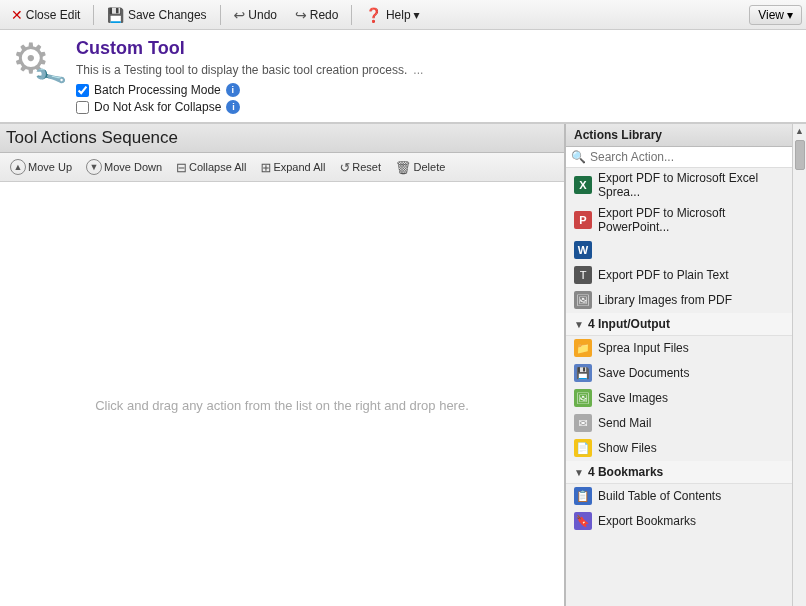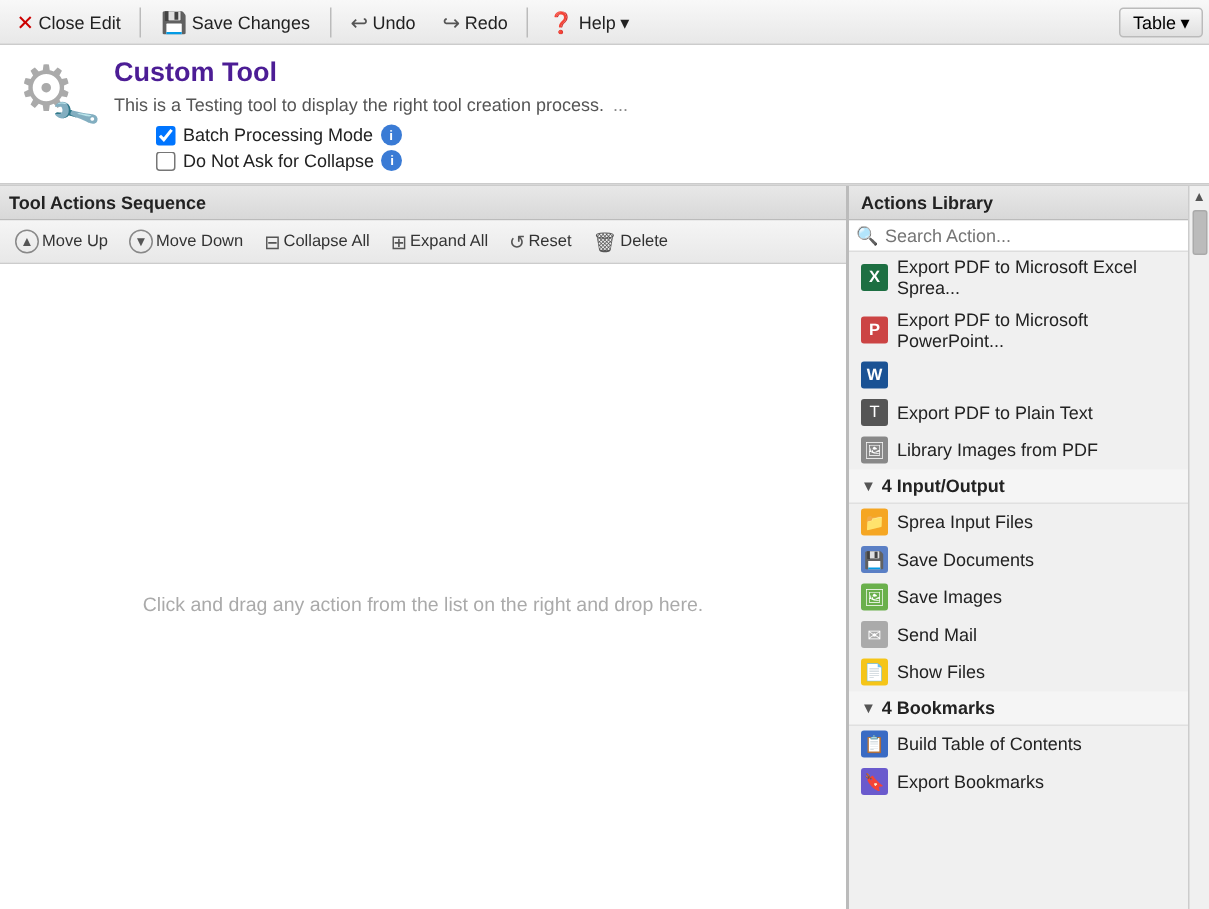--- a/index.html
+++ b/index.html
@@ -74,21 +74,21 @@
       right: 0;
       font-size: 22px;
       color: #3a6bc4;
       transform: rotate(-30deg);
     }
     .tool-info { flex: 1; }
     .tool-title { font-size: 18px; font-weight: bold; color: #4c1d95; margin-bottom: 4px; }
     .tool-desc { font-size: 12px; color: #555; margin-bottom: 6px; display: flex; align-items: center; gap: 6px; }
     .tool-desc-ellipsis { color: #888; cursor: pointer; }
     .tool-options { display: flex; flex-direction: column; gap: 3px; }
-    .tool-option { display: flex; align-items: center; gap: 5px; font-size: 12px; color: #222; margin-left: 28px; }
+    .tool-option { display: flex; align-items: center; gap: 5px; font-size: 12px; color: #222; }
     .tool-option input[type="checkbox"] { width: 13px; height: 13px; }
     .info-icon {
       display: inline-flex;
       align-items: center;
       justify-content: center;
       width: 14px;
       height: 14px;
       background: #3a7bd5;
       border-radius: 50%;
       color: white;
@@ -109,22 +109,22 @@
       flex: 1;
       display: flex;
       flex-direction: column;
       border-right: 2px solid #bbb;
       background: #fff;
     }
     .left-panel-header {
       background: linear-gradient(to bottom, #e8e8e8, #d8d8d8);
       border-bottom: 1px solid #bbb;
       padding: 4px 6px;
-      font-size: 12px;
-      font-weight: bold;
+      font-size: 17px;
+      font-weight: normal;
       color: #222;
     }
     .left-panel-toolbar {
       display: flex;
       align-items: center;
       gap: 2px;
       padding: 3px 4px;
       background: linear-gradient(to bottom, #f5f5f5, #e8e8e8);
       border-bottom: 1px solid #ccc;
     }
@@ -291,34 +291,34 @@
     <span class="icon-redo">↪</span>
     <span>Redo</span>
   </button>
   <div class="toolbar-sep"></div>
   <button class="toolbar-btn">
     <span class="icon-help">❓</span>
     <span>Help</span>
     <span>▾</span>
   </button>
   <button class="view-btn">
-    <span>Table</span>
+    <span>View</span>
     <span>▾</span>
   </button>
 </div>
 
 <div class="header-area">
   <div class="tool-icon">
     <span class="tool-icon-gear">⚙</span>
     <span class="tool-icon-wrench">🔧</span>
   </div>
   <div class="tool-info">
     <div class="tool-title">Custom Tool</div>
     <div class="tool-desc">
-      <span>This is a Testing tool to display the right tool creation process.</span>
+      <span>This is a Testing tool to display the basic tool creation process.</span>
       <span class="tool-desc-ellipsis">...</span>
     </div>
     <div class="tool-options">
       <label class="tool-option">
         <input type="checkbox" checked="" style="">
         <span>Batch Processing Mode</span>
         <span class="info-icon">i</span>
       </label>
       <label class="tool-option">
         <input type="checkbox" style="">

